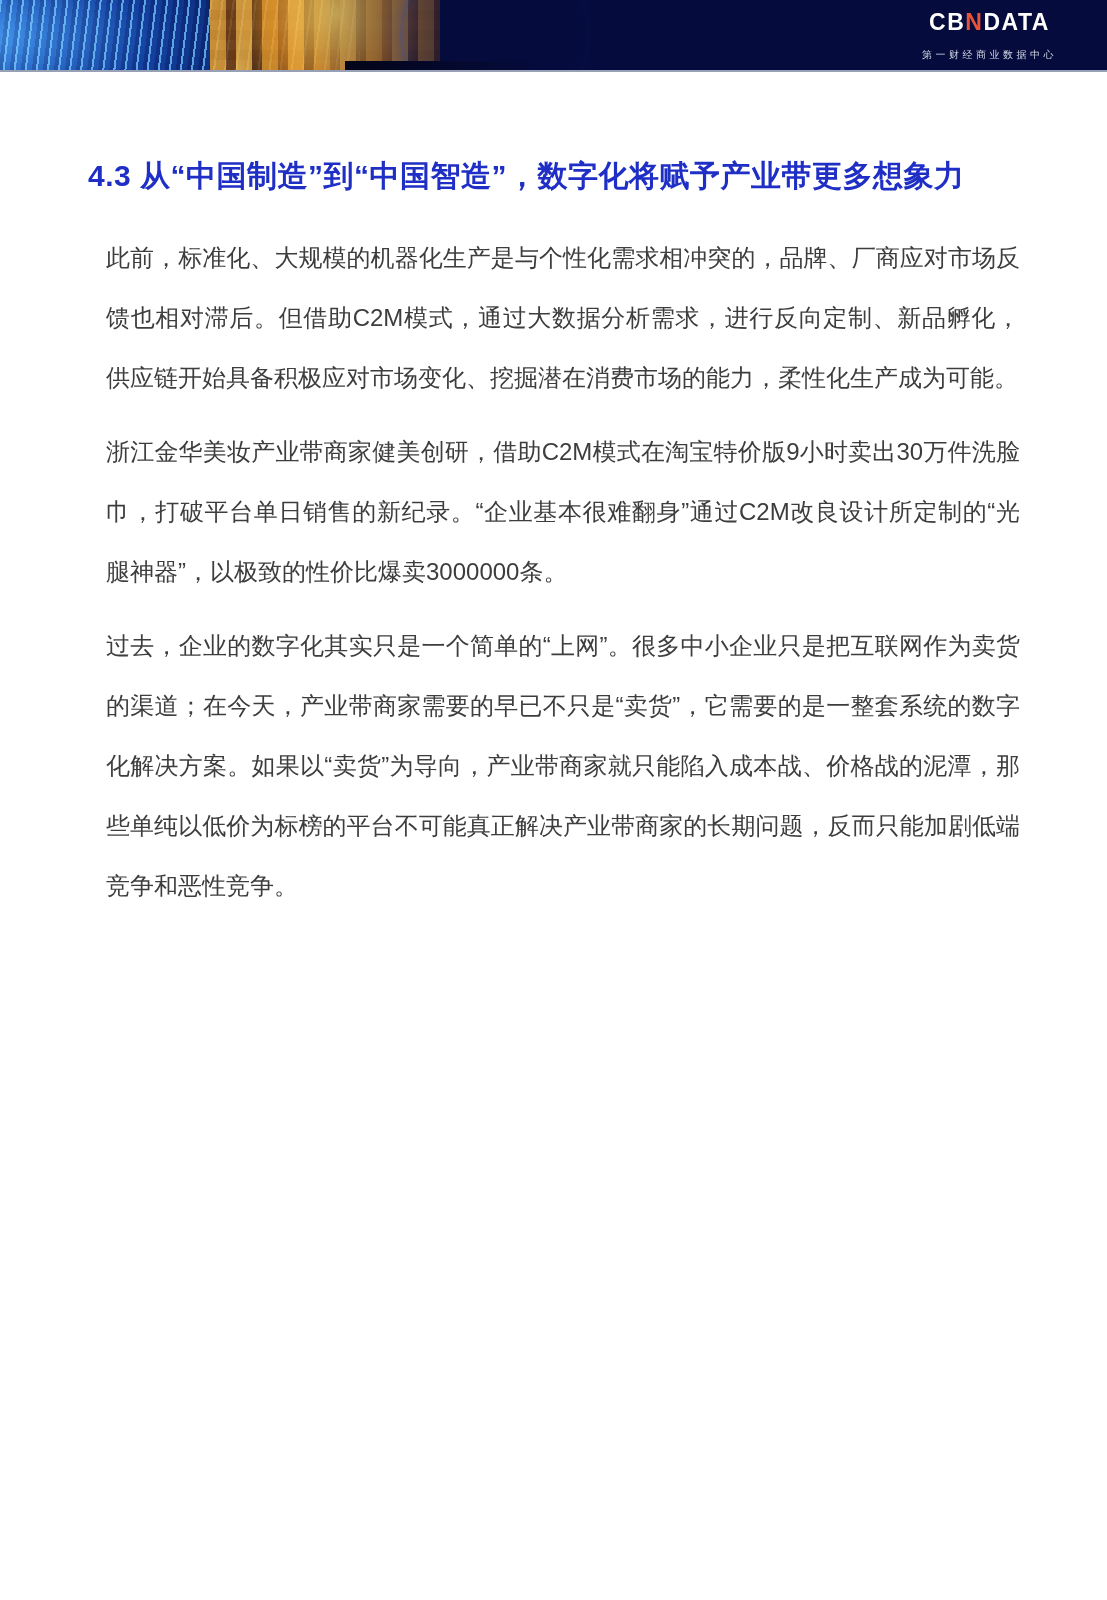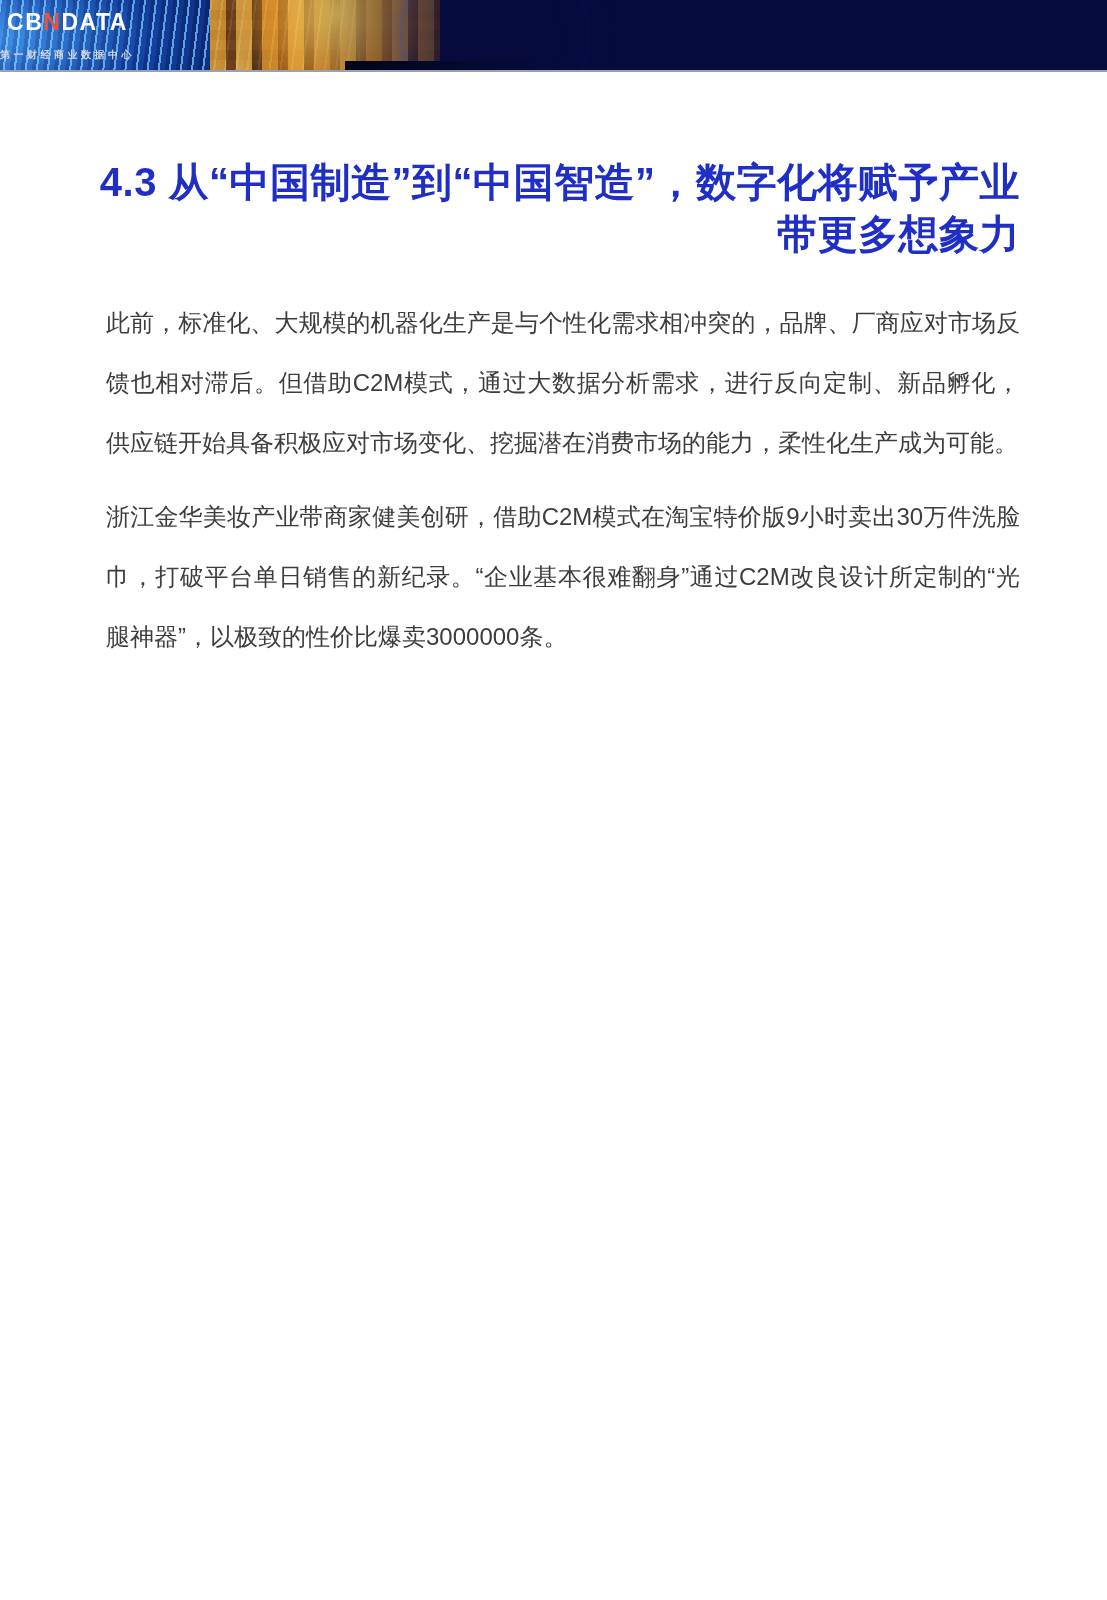--- a/index.html
+++ b/index.html
@@ -13,21 +13,21 @@
   }
 
   
   .header {
     position: relative;
     height: 72px;
     background: #050b3d;
     border-bottom: 2px solid #98a0b5;
     display: flex;
     align-items: center;
-    justify-content: flex-start;
+    justify-content: flex-end;
     overflow: hidden;
   }
   .header-art {
     position: absolute;
     left: 0; top: 0;
     width: 660px; height: 100%;
     overflow: hidden;
   }
   .art-blue {
     position: absolute;
@@ -94,35 +94,33 @@
     letter-spacing: 1.5px;
     white-space: nowrap;
   }
   .logo-accent { color: #e8543a; }
   .logo-sub {
     margin-top: 16px;
     font-size: 10px;
     color: #d2d7e4;
     letter-spacing: 3.5px;
     white-space: nowrap;
-    font-weight: bold;
   }
 
   
   .content {
     padding: 84px 87px 0 88px;
   }
   .doc-title {
     margin: 0 0 33px 0;
-    font-size: 40px;
+    font-size: 30px;
     font-weight: bold;
     color: #1f2fc5;
     letter-spacing: 0.5px;
     line-height: 1.3;
-    text-align: right;
   }
   .para {
     margin: 0 0 14px 18px;
     font-size: 24px;
     font-weight: 300;
     line-height: 60px;
     color: #3d3d3d;
     text-align: justify;
   }
 </style>
@@ -140,13 +138,14 @@
   <div class="logo">
     <div class="logo-line1"><span>CB</span><span class="logo-accent">N</span><span>DATA</span></div>
     <div class="logo-sub">第一财经商业数据中心</div>
   </div>
 </header>
 
 <main class="content">
   <h1 class="doc-title">4.3 从“中国制造”到“中国智造”，数字化将赋予产业带更多想象力</h1>
   <p class="para">此前，标准化、大规模的机器化生产是与个性化需求相冲突的，品牌、厂商应对市场反馈也相对滞后。但借助C2M模式，通过大数据分析需求，进行反向定制、新品孵化，供应链开始具备积极应对市场变化、挖掘潜在消费市场的能力，柔性化生产成为可能。</p>
   <p class="para">浙江金华美妆产业带商家健美创研，借助C2M模式在淘宝特价版9小时卖出30万件洗脸巾，打破平台单日销售的新纪录。“企业基本很难翻身”通过C2M改良设计所定制的“光腿神器”，以极致的性价比爆卖3000000条。</p>
+  <p class="para">过去，企业的数字化其实只是一个简单的“上网”。很多中小企业只是把互联网作为卖货的渠道；在今天，产业带商家需要的早已不只是“卖货”，它需要的是一整套系统的数字化解决方案。如果以“卖货”为导向，产业带商家就只能陷入成本战、价格战的泥潭，那些单纯以低价为标榜的平台不可能真正解决产业带商家的长期问题，反而只能加剧低端竞争和恶性竞争。</p>
 </main>
 
 </body></html>

